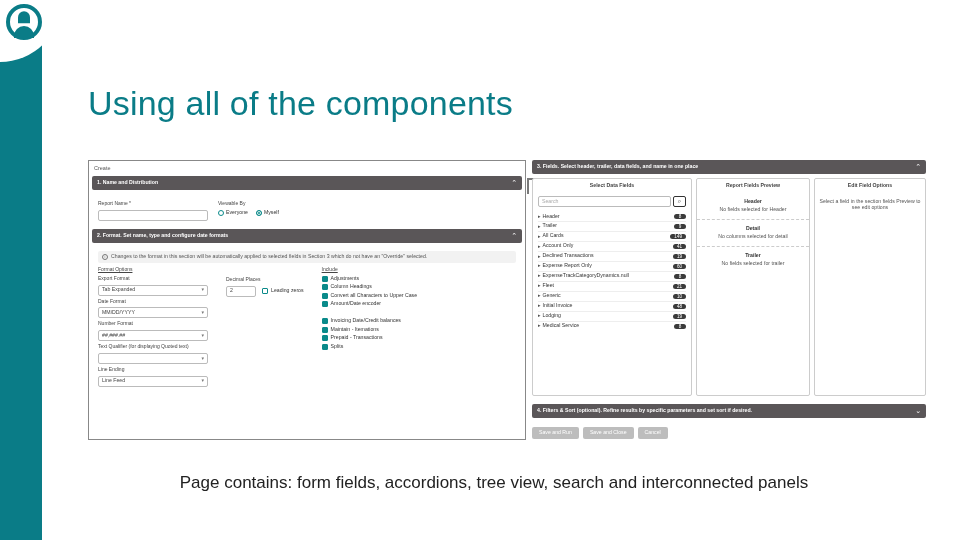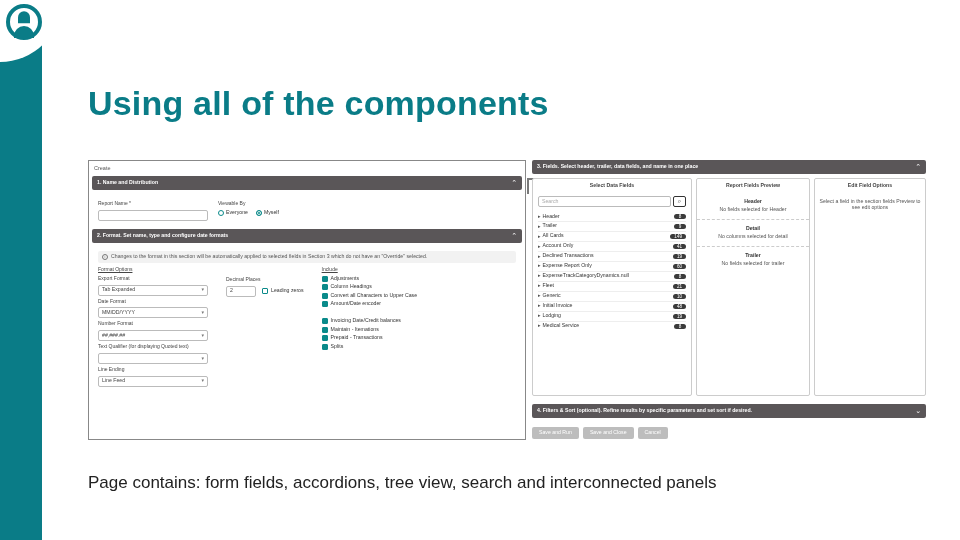--- a/index.html
+++ b/index.html
@@ -21,22 +21,22 @@
   }
   .logo::after {
     content:""; position:absolute; left:50%; top:50%; width:12px; height:12px;
     background:#0a7c87; border-radius:50% 50% 0 0; transform:translate(-50%,-90%);
   }
   .logo::before {
     content:""; position:absolute; left:50%; bottom:-2px; width:20px; height:12px;
     background:#0a7c87; border-radius:12px 12px 0 0; transform:translateX(-50%);
   }
   .slide { position:absolute; left:88px; top:84px; right:30px; }
-  .title { color:#0a7c87; font-size:34px; font-weight:700; letter-spacing:0.2px; }
-  .caption { position:absolute; left:88px; top:472px; right:60px; color:#222; font-size:17px; line-height:1.35; }
+  .title { color:#0a7c87; font-size:34px; font-weight:400; letter-spacing:0.2px; }
+  .caption { position:absolute; left:88px; top:472px; right:60px; color:#222; font-size:17px; line-height:1.35;text-align:center; }
   .mock {
     position:absolute; left:88px; top:160px; width:838px; height:280px;
     display:flex; gap:6px; font-size:5.2px; line-height:1.15; color:#333;
   }
   .col-left, .col-right { display:flex; flex-direction:column; gap:4px; }
   .col-left { width:438px; border:1.5px solid #888; padding:3px; background:#fff; }
   .col-right { width:394px; }
   .crumb { font-size:5.5px; color:#555; padding:1px 2px; }
   .acc-head {
     background:#5a5658; color:#fff; padding:3px 5px; border-radius:2px;

